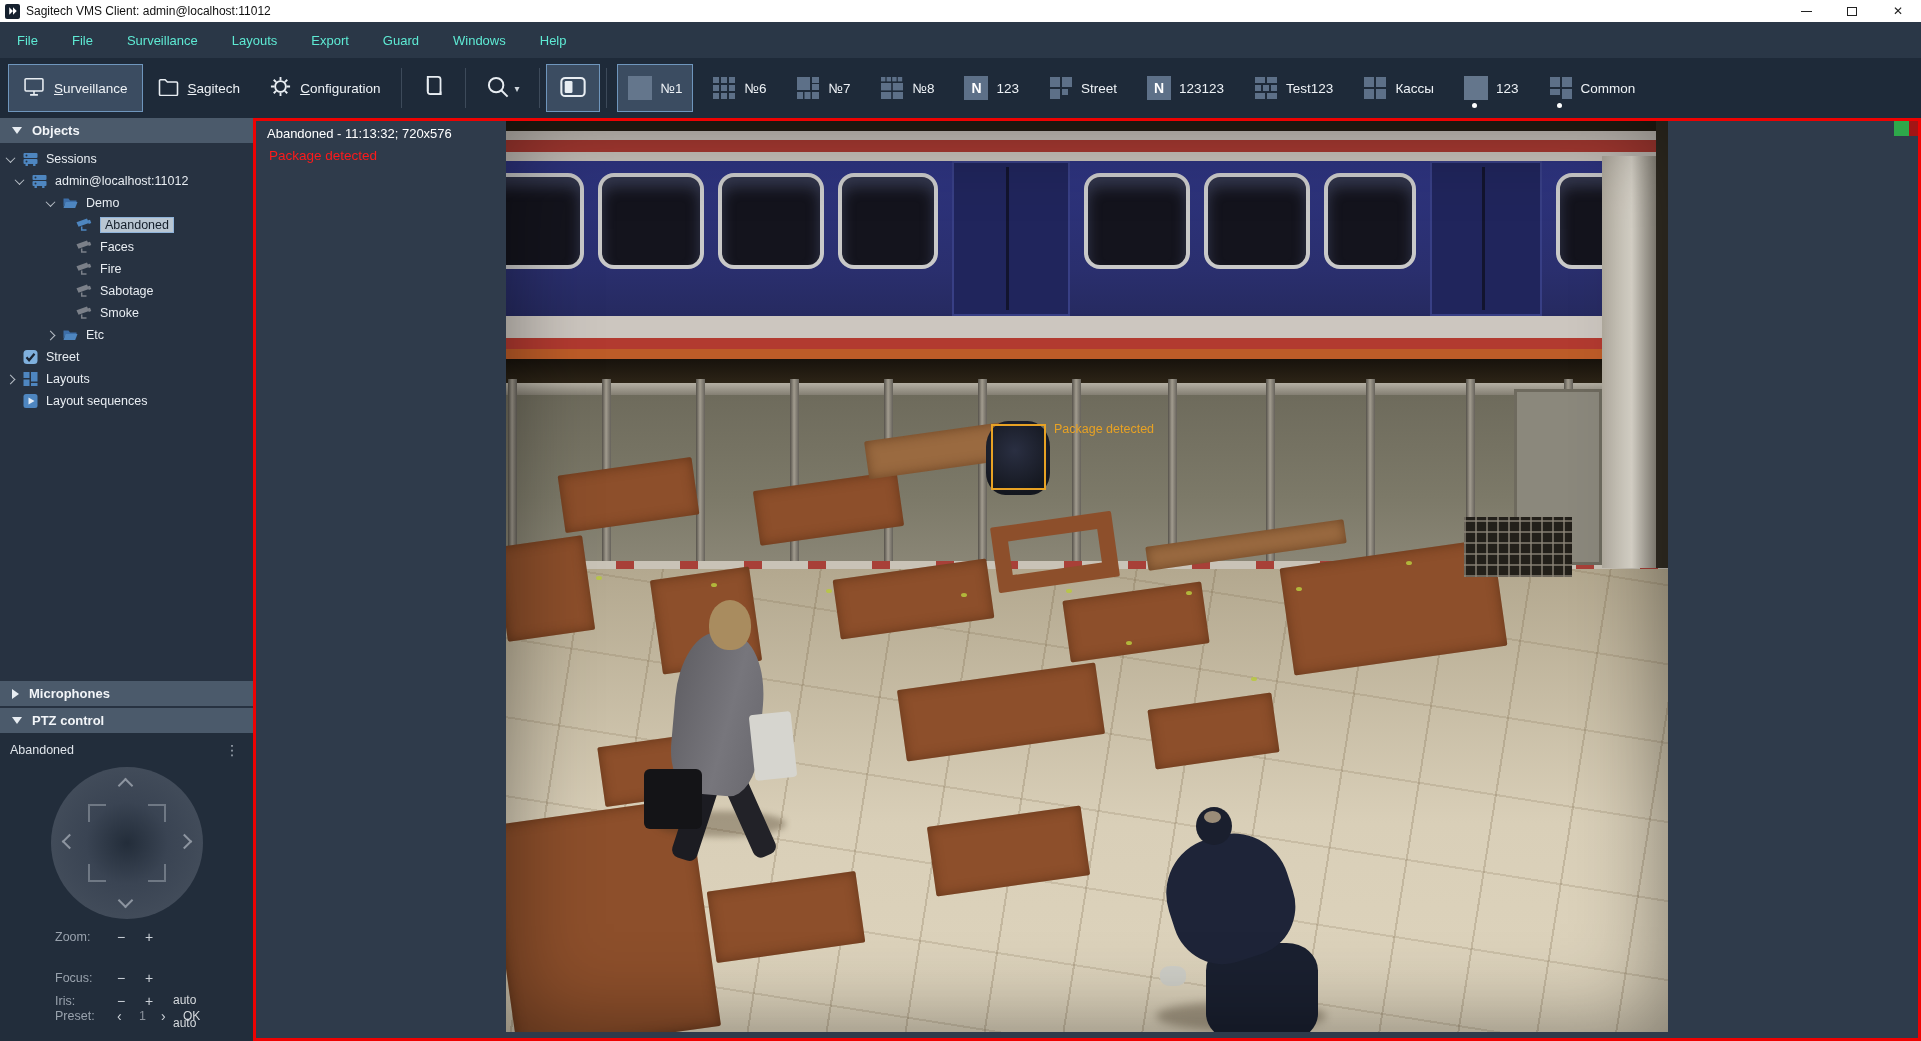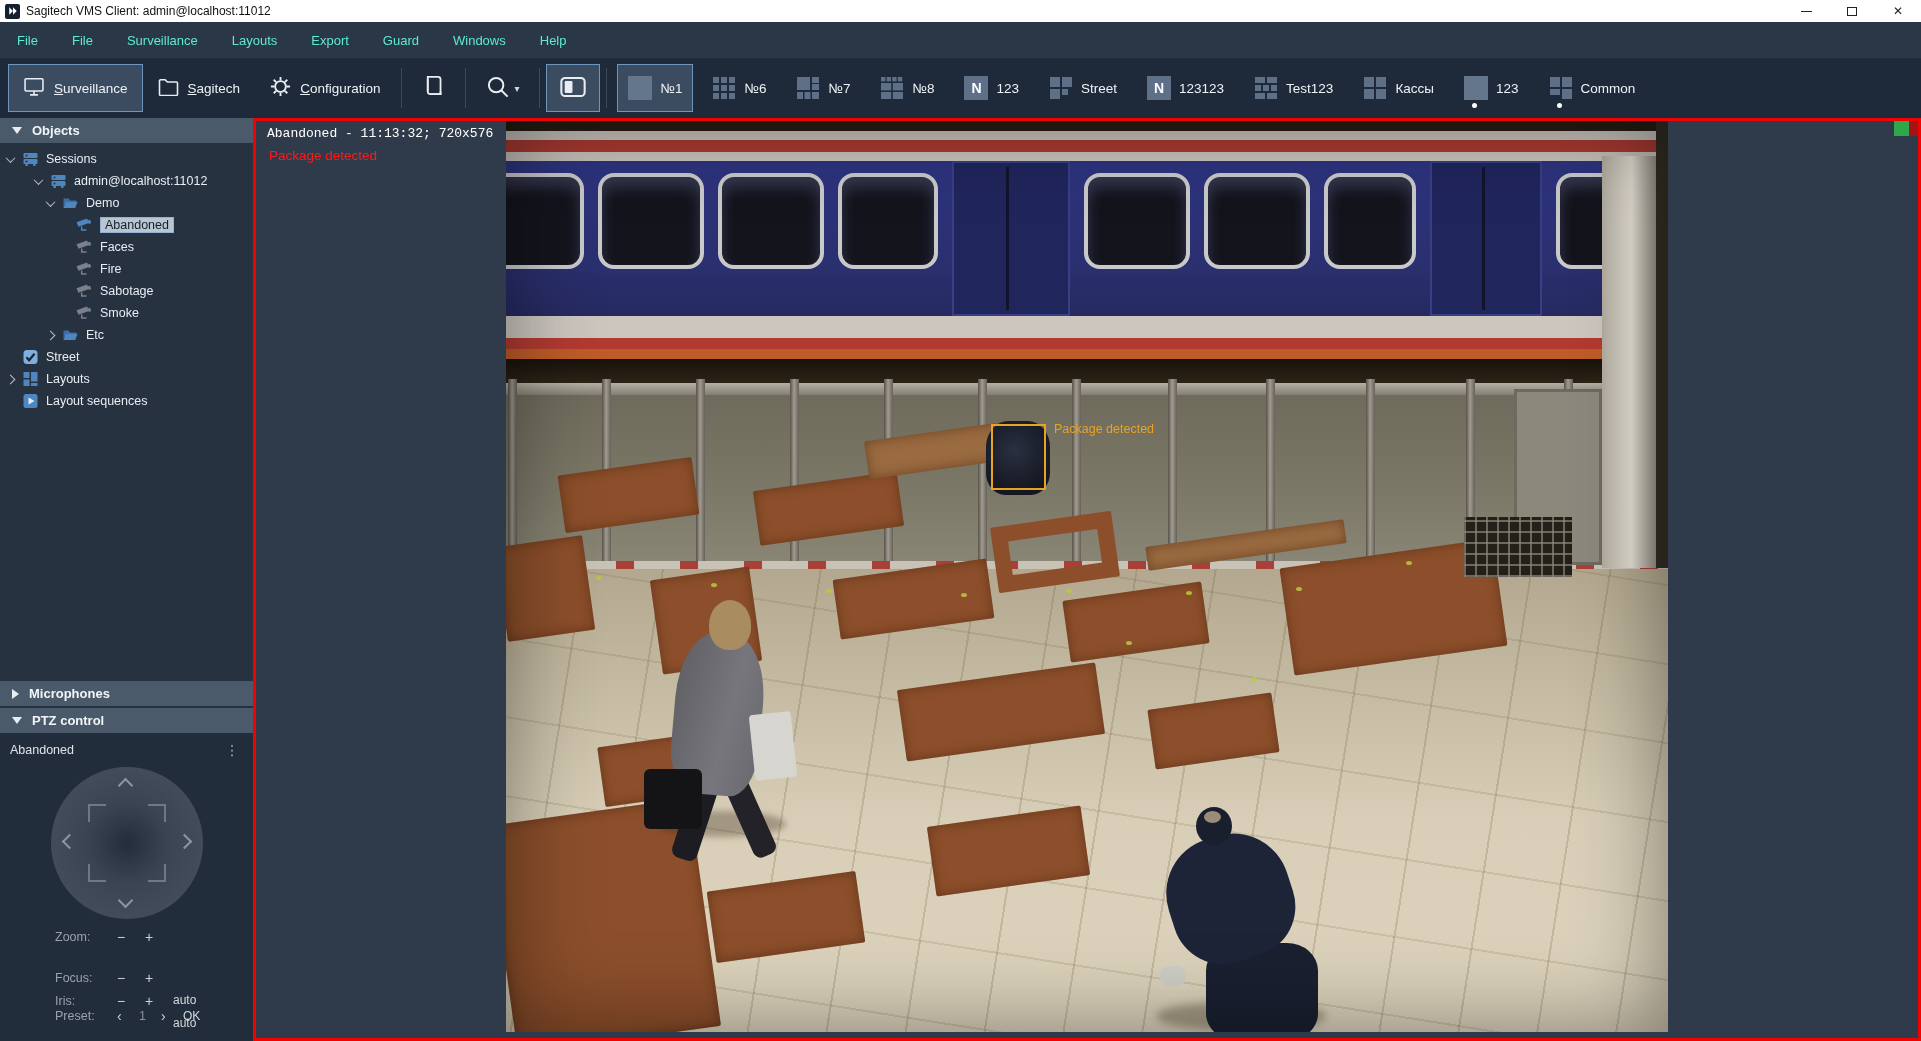--- a/index.html
+++ b/index.html
@@ -71,21 +71,21 @@
   .prow { display:grid; grid-template-columns:62px 28px 28px 44px; align-items:center; height:23px; color:#99a2ad; }
   .pbtn { color:#ccd2d9; font-size:14px; text-align:left; }
   .pauto { color:#d6dade; font-size:12px;margin-top:45px; }
   .prow.preset { margin-top:10px; grid-template-columns:62px 22px 22px 22px 34px; }
   .ppv { color:#8a929c; }
   .pok { color:#d6dade; font-size:12px; }
 
   
   .video-panel { position:absolute; left:253px; top:118px; right:0; bottom:0; border:3px solid #ee0202; background:#2f3b4b; overflow:hidden; }
   .status-sq { position:absolute; top:0; height:15px; }
-  .osd1 { position:absolute; left:11px; top:5px; font-size:13px; color:#fff; z-index:30;font-family:Liberation Mono, monospace; }
+  .osd1 { position:absolute; left:11px; top:5px; font-size:13px; color:#fff; z-index:30; }
   .osd2 { position:absolute; left:13px; top:27px; font-size:13.5px; z-index:30; }
 
   .scene { position:absolute; left:250px; top:0; width:1162px; height:911px; overflow:hidden; background:#241d13; }
   .abs { position:absolute; }
 
   
   .band-w1 { left:0; top:10px; width:100%; height:30px; background:#c9c3bc; }
   .band-r1 { left:0; top:19px; width:100%; height:12px; background:#a93a32; }
   .train-body { left:0; top:40px; width:100%; height:155px; background:linear-gradient(#2e3480,#2a2f6e 70%,#262a60); }
   .twin { position:absolute; top:12px; height:96px; background:#14141d; border:4px solid #c9c9c9; border-radius:16px;
@@ -359,21 +359,21 @@
             <rect x="1" y="2" width="14" height="5" rx="1"></rect>
             <rect x="1" y="8" width="14" height="5" rx="1"></rect>
             <rect x="3" y="13" width="2.4" height="2"></rect>
             <rect x="10.6" y="13" width="2.4" height="2"></rect>
             <circle cx="4" cy="4.5" r="1" fill="#273241"></circle>
             <circle cx="4" cy="10.5" r="1" fill="#273241"></circle>
           </svg>
         </span>
       <span class="tlbl">Sessions</span>
     </div>
-    <div class="trow" style="padding-left:35px">
+    <div class="trow" style="padding-left:16px">
       <span class="chev exp"></span>
       <span class="ticn">
           <svg width="17" height="16" viewBox="0 0 16 16" fill="#4e86c0">
             <rect x="1" y="2" width="14" height="5" rx="1"></rect>
             <rect x="1" y="8" width="14" height="5" rx="1"></rect>
             <rect x="3" y="13" width="2.4" height="2"></rect>
             <rect x="10.6" y="13" width="2.4" height="2"></rect>
             <circle cx="4" cy="4.5" r="1" fill="#273241"></circle>
             <circle cx="4" cy="10.5" r="1" fill="#273241"></circle>
           </svg>

